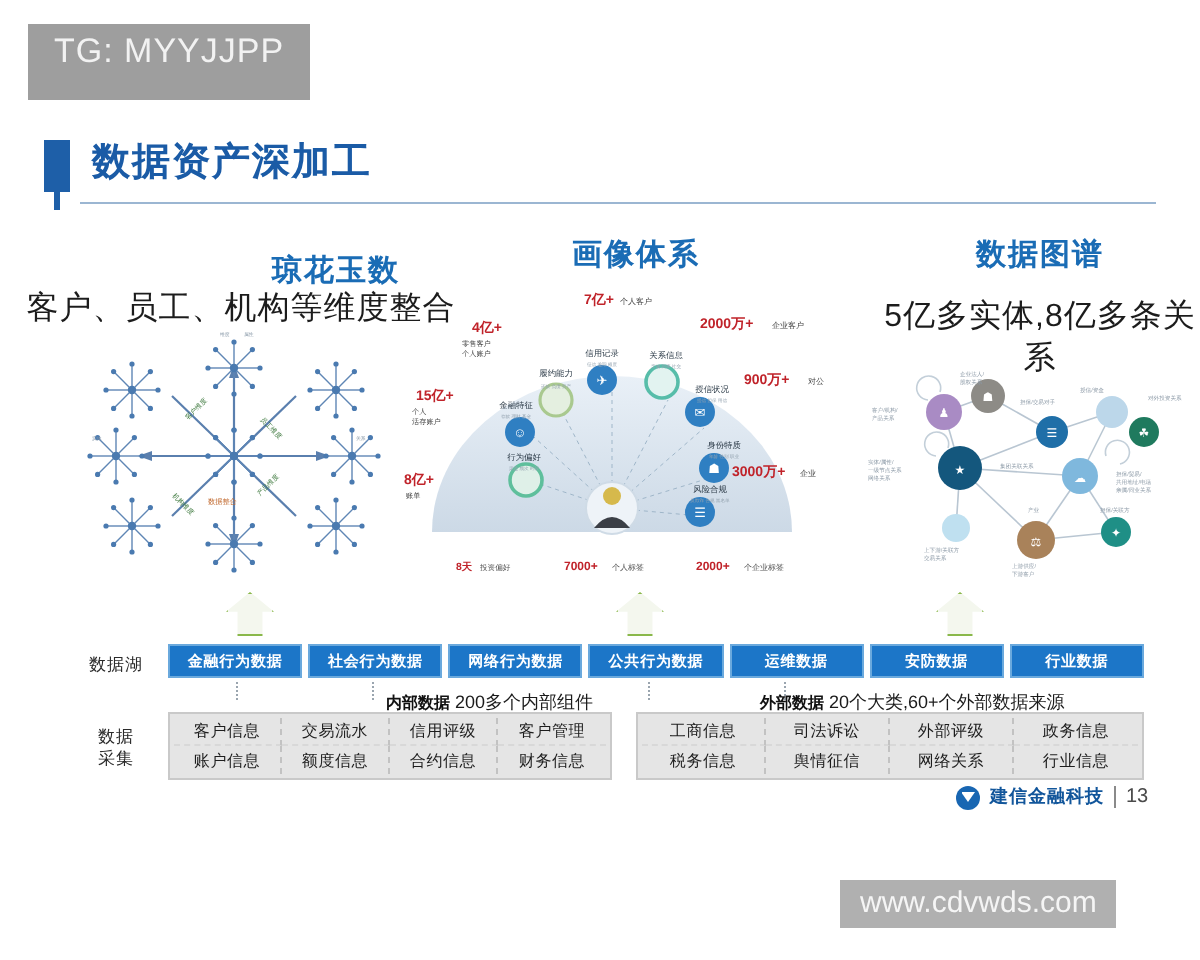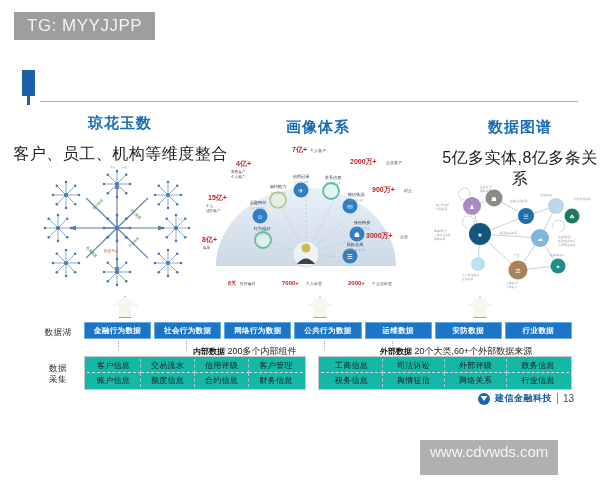--- a/index.html
+++ b/index.html
@@ -9,21 +9,21 @@
     font-family: "Liberation Sans", "DejaVu Sans", sans-serif;
     overflow: hidden;
     position: relative;
   }
 
   
   #tg-banner {
     position: absolute; left: 14px; top: 12px;
     background: #9e9e9e; color: #f2f2f2;
     font-size: 17px; letter-spacing: .5px;
-    padding: 5px 13px 6px 13px;
+    padding: 5px 13px 16px 13px;
     line-height: 1;
   }
 
   
   #slide-title-wrap {
     position: absolute; left: 22px; top: 68px;
     width: 556px; height: 34px;
   }
   #title-mark {
     position: absolute; left: 0; top: 2px;
@@ -47,21 +47,21 @@
   .col-head {
     position: absolute;
     font-size: 15px; font-weight: bold; color: #1a6cb5;
     letter-spacing: 1px; text-align: center;
   }
   .col-sub {
     position: absolute;
     font-size: 16px; color: #1c1c1c; text-align: center;
     letter-spacing: .5px;
   }
-  #head-a { left: 40px;  top: 114px; width: 160px; }
+  #head-a { left: 40px;  top: 126px; width: 160px; text-align: right; }
   #sub-a  { left: 8px;   top: 144px; width: 225px; }
   #head-b { left: 253px; top: 118px; width: 130px; }
   #head-c { left: 455px; top: 118px; width: 130px; }
   #sub-c  { left: 440px; top: 148px; width: 160px; }
 
   
   .panel { position: absolute; }
   #panel-left   { left: 18px;  top: 162px; width: 198px; height: 132px; }
   #panel-center { left: 200px; top: 142px; width: 212px; height: 152px; }
   #panel-right  { left: 432px; top: 176px; width: 164px; height: 116px; }
@@ -114,21 +114,21 @@
     padding-left: 20px;
   }
   .src-caption b { font-size: 8px; color: #111; }
   #cap-internal { left: 173px; top: 345px; }
   #cap-external { left: 360px; top: 345px; }
 
   
   .collect-box {
     position: absolute; top: 356px;
     border: 1px solid #c9c9c9;
-    background: #14b8a6;
+    background: #e5e5e5;
     padding: 2px;
   }
   #collect-internal { left: 84px;  width: 222px; height: 34px; }
   #collect-external { left: 318px; width: 254px; height: 34px; }
 
   .collect-grid {
     width: 100%; height: 100%;
     display: grid; grid-template-columns: repeat(4, 1fr);
     grid-template-rows: repeat(2, 1fr);
   }
@@ -156,33 +156,34 @@
     clip-path: polygon(0 0, 100% 0, 50% 100%);
   }
   #logo-text { font-size: 9px; font-weight: bold; color: #12569b; letter-spacing: .5px; text-align: right; }
   #page-sep { width:1px; height:11px; background:#8a8a8a; }
   #page-no  { font-size: 10px; color: #4a4a4a; }
 
   
   #wm {
     position: absolute; left: 420px; top: 440px;
     background: #b0b0b0; color: #f5f5f5;
-    font-size: 15px; padding: 4px 10px 16px 10px; line-height: 1;
+    font-size: 15px; padding: 4px 10px 5px 10px; line-height: 1;
   }
 
   
   .fill { width:100%; height:100%; display:block; }
 </style>
 </head>
 <body>
 
 <div id="tg-banner">TG: MYYJJPP</div>
 
 <div id="slide-title-wrap">
   <div id="title-mark"></div>
+  <div id="slide-title">数据资产深加工</div>
   <div id="title-rule"></div>
 </div>
 
 <div class="col-head" id="head-a">琼花玉数</div>
 <div class="col-sub" id="sub-a">客户、员工、机构等维度整合</div>
 
 <div class="col-head" id="head-b">画像体系</div>
 
 <div class="col-head" id="head-c">数据图谱</div>
 <div class="col-sub" id="sub-c">5亿多实体,8亿多条关系</div>

